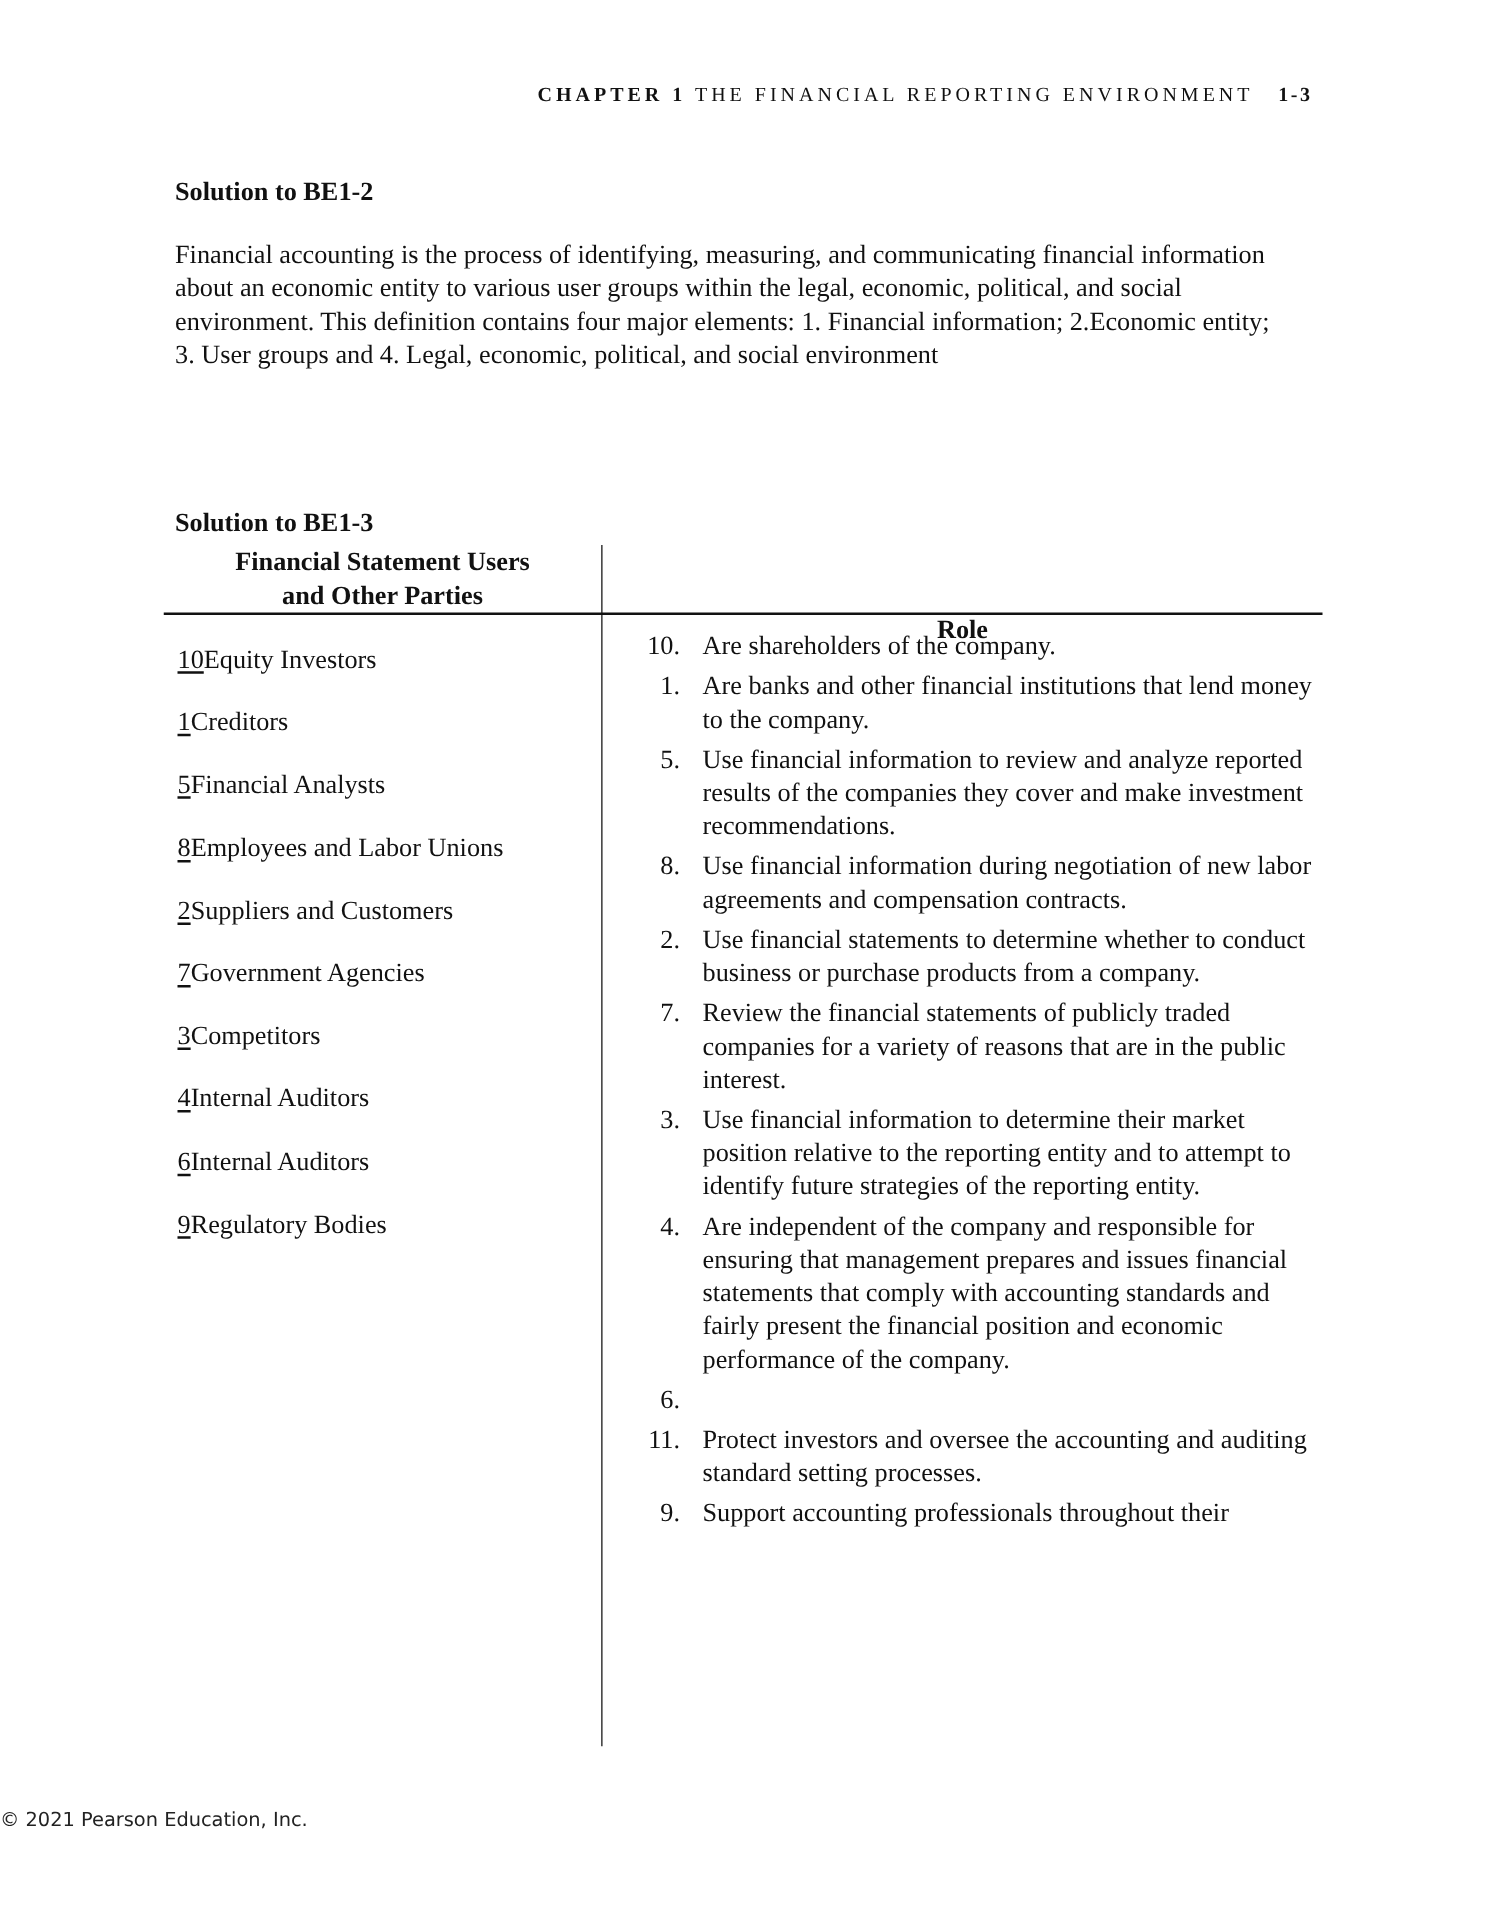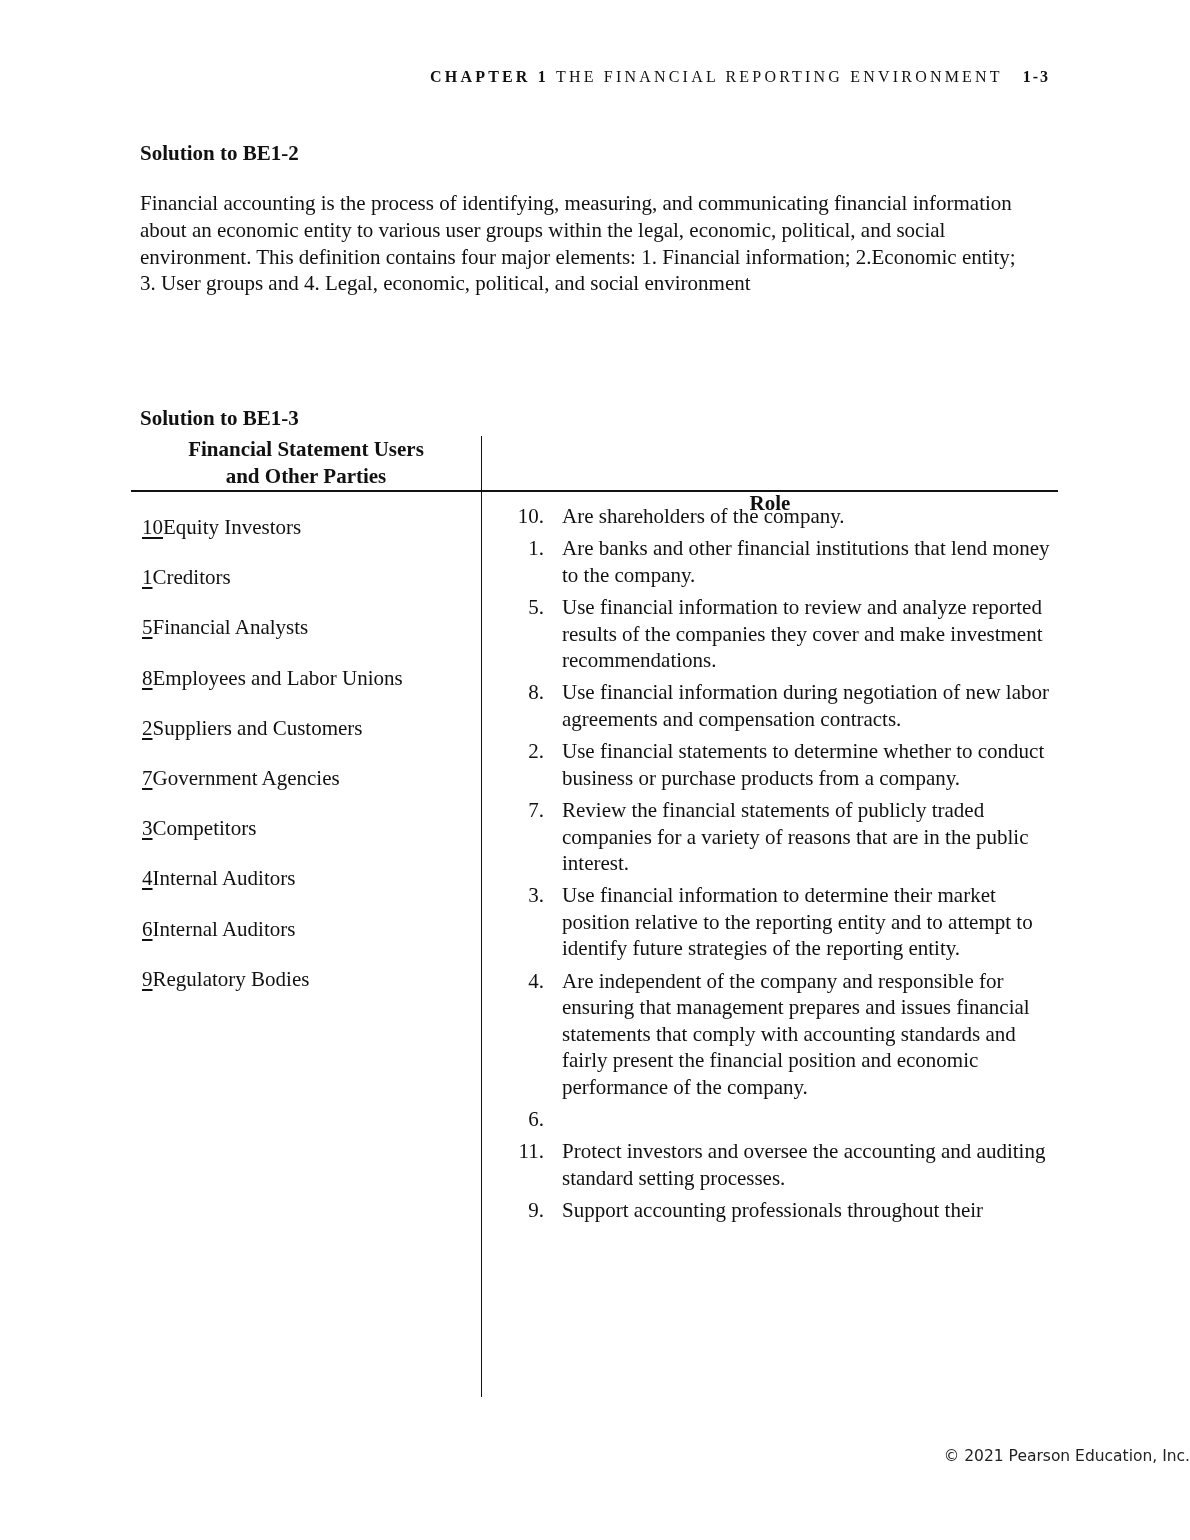--- a/index.html
+++ b/index.html
@@ -20,21 +20,21 @@
   .vrule { position: absolute; left: 481px; top: 436px; width: 1.3px; height: 961px; background: #111; }
   .parties { position: absolute; left: 142px; top: 514px; margin: 0; padding: 0; list-style: none;
     font-size: 21px; }
   .parties li { height: 50.2px; line-height: 26px; }
   .parties .num { text-decoration: underline; text-underline-offset: 3px; }
   .roles { position: absolute; left: 482px; top: 503px; width: 576px; margin: 0; padding: 0; list-style: none;
     font-size: 21px; line-height: 26.6px; }
   .roles li { display: flex; margin-bottom: 5.6px; }
   .roles .rn { width: 62px; text-align: right; flex: none; }
   .roles .rt { margin-left: 18px; width: 490px; }
-  .footer { position: absolute; top: 1447px; left: 0; width: 1190px; text-align: right;
+  .footer { position: absolute; top: 1447px; left: 0; width: 1190px; text-align: left;
     font-family: "DejaVu Sans", sans-serif; font-size: 15.5px; color: #222; }
 </style>
 </head>
 <body>
 
 <div class="running-head">
   <span class="ch">CHAPTER 1</span>
   <span>THE FINANCIAL REPORTING ENVIRONMENT</span>
   <span class="pg">1-3</span>
 </div>

